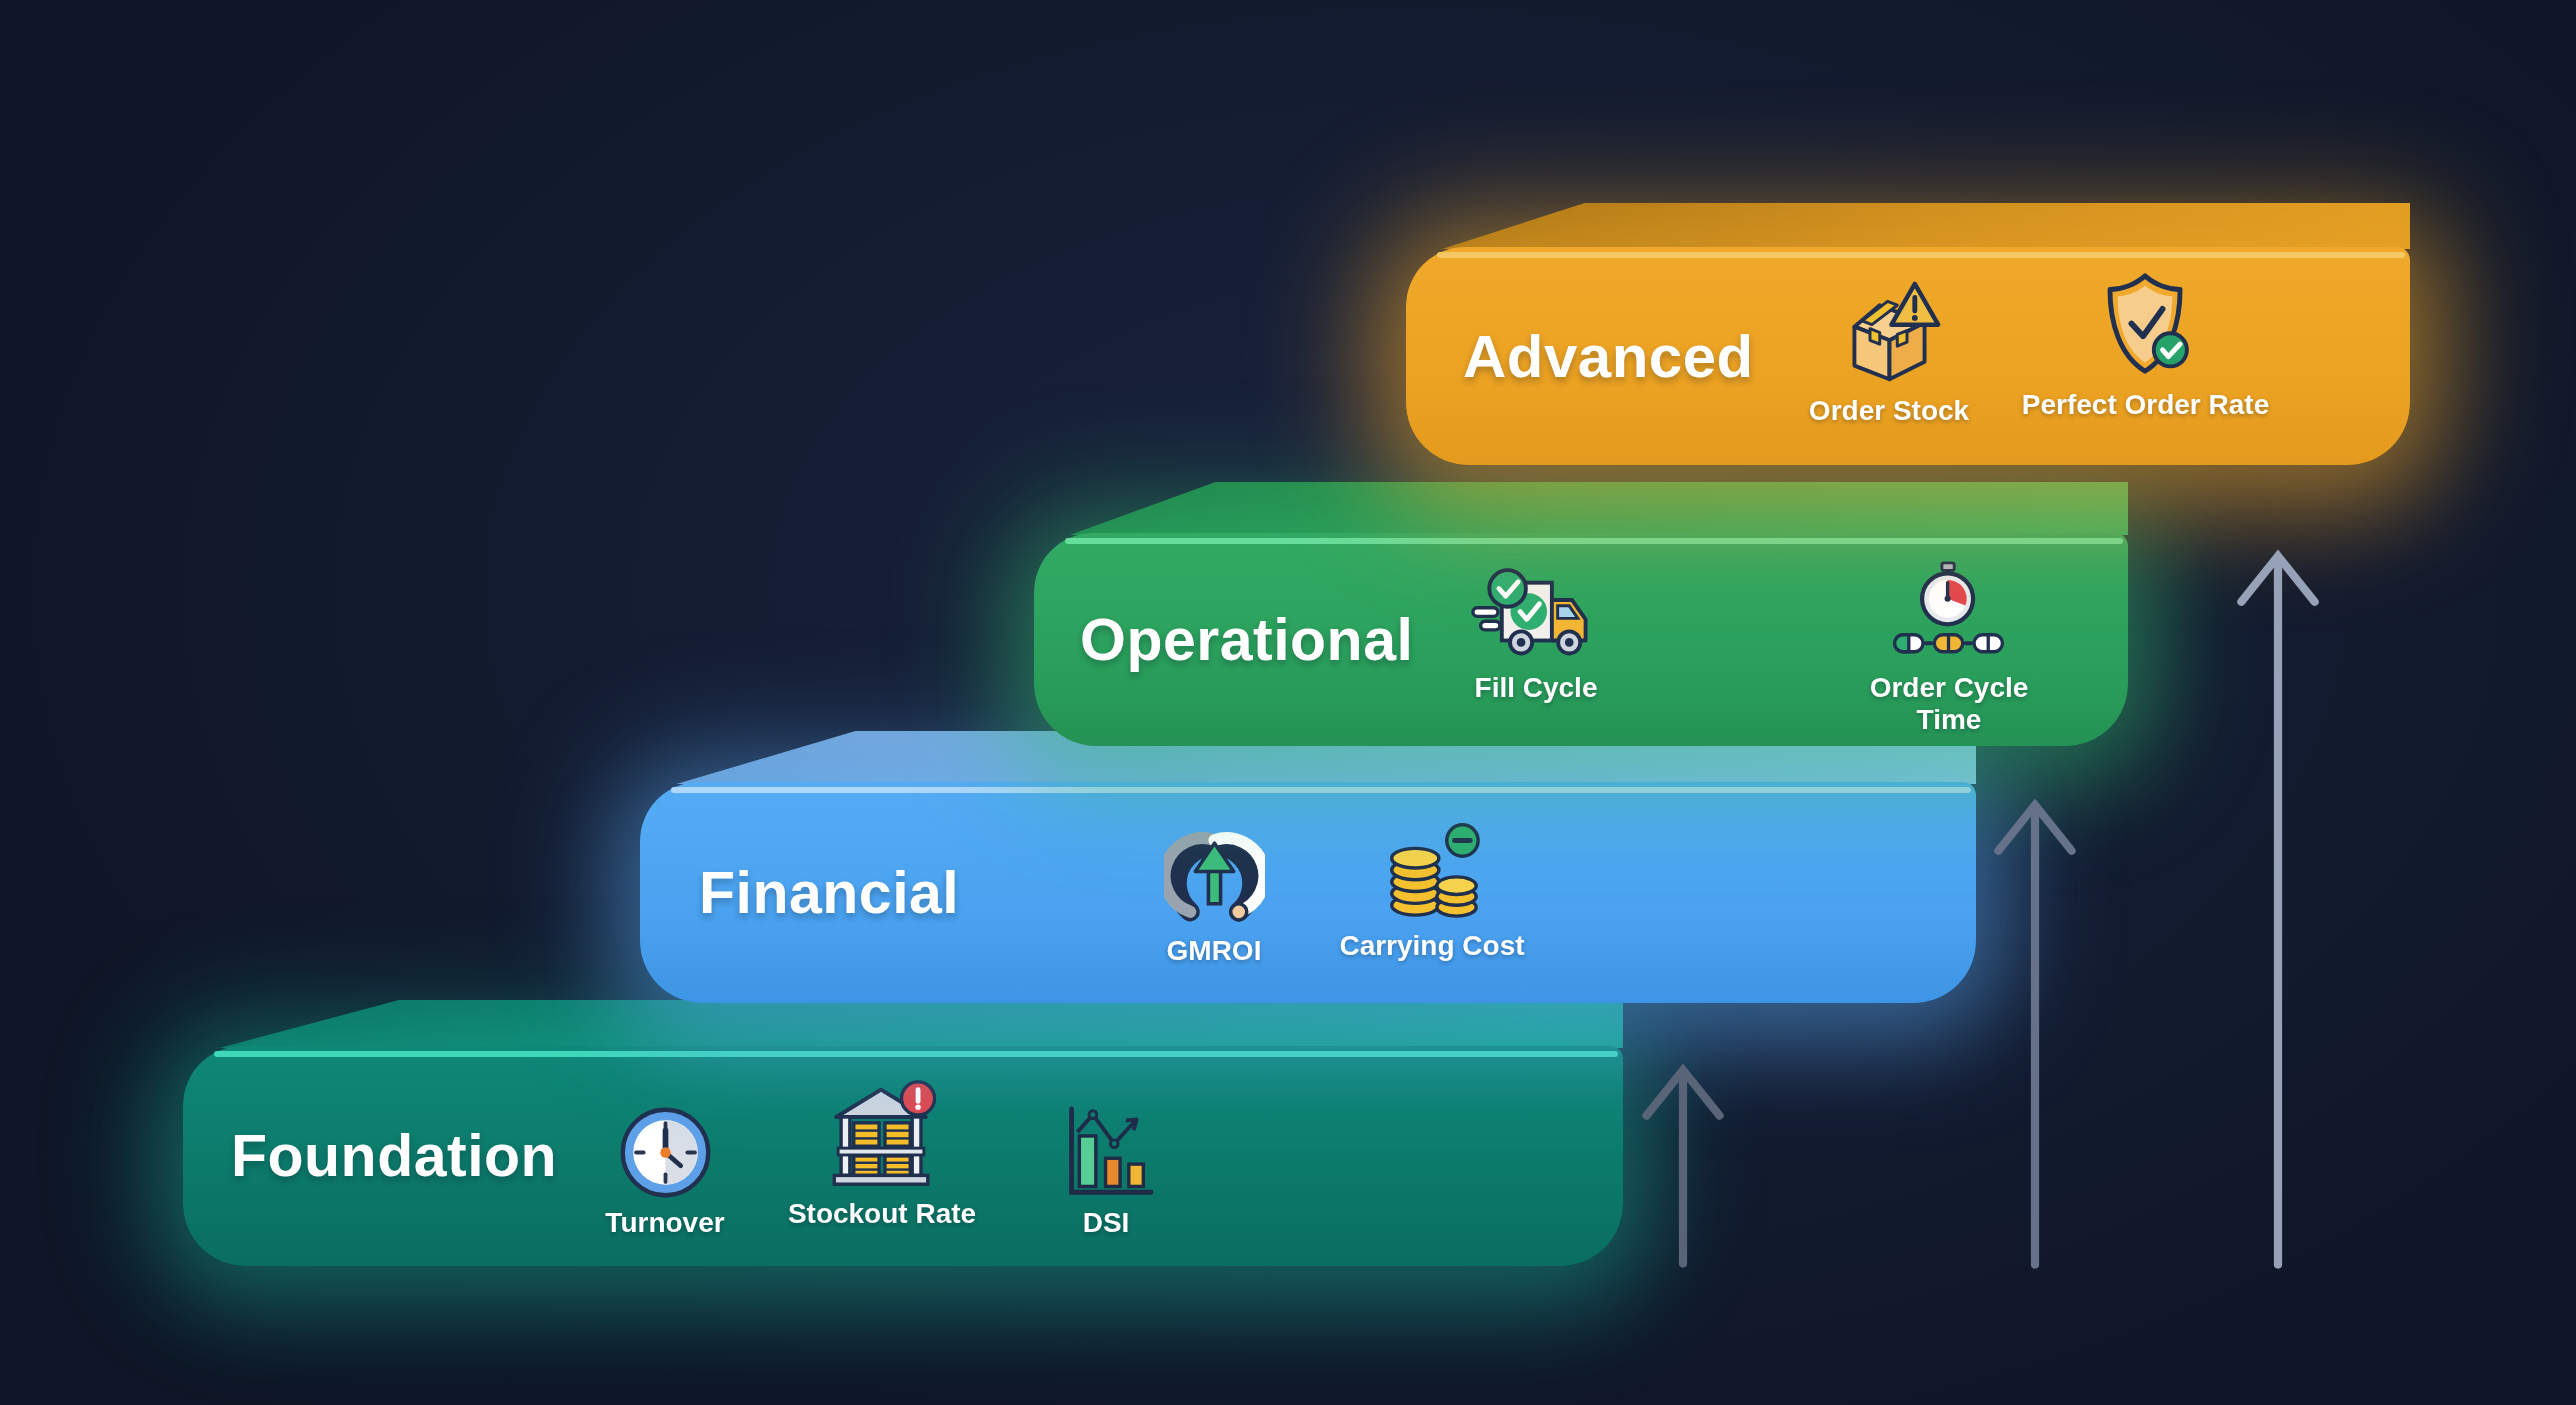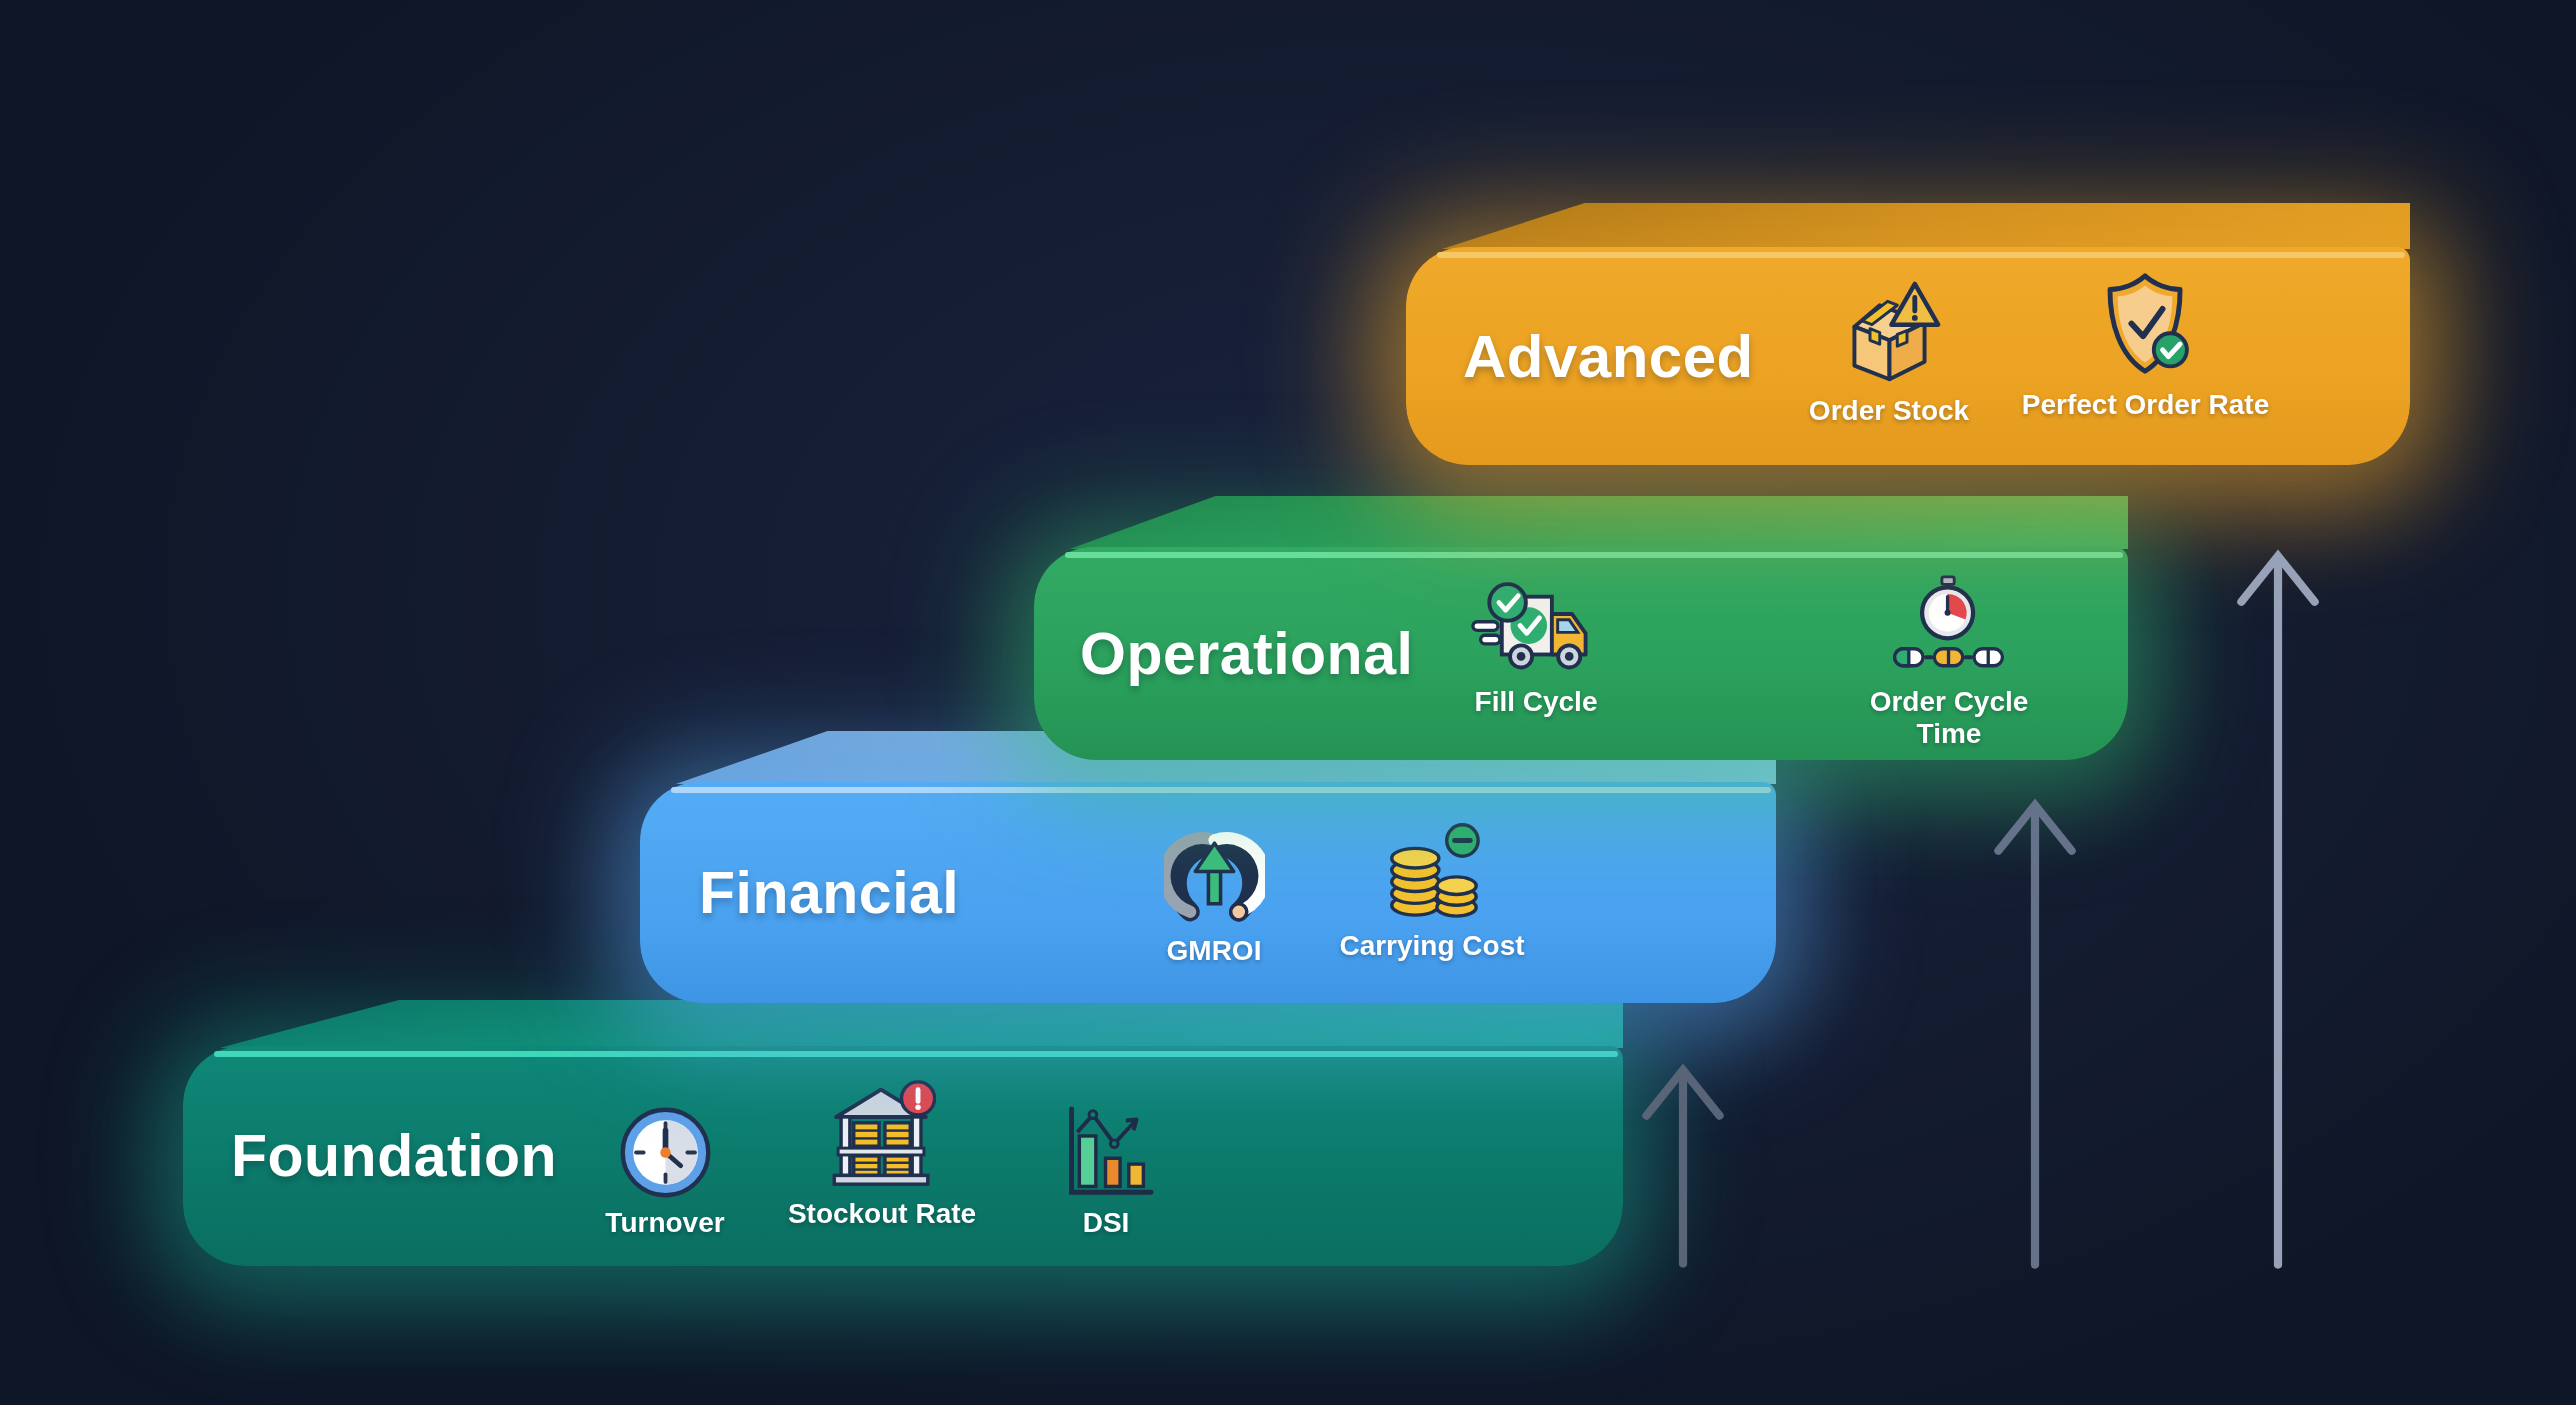--- a/index.html
+++ b/index.html
@@ -32,31 +32,31 @@
   .tier-foundation{left:183px;top:1046px;width:1440px;height:220px;}
   .tier-foundation .wedge{top:-46px;height:48px;
     background:linear-gradient(100deg,#0b6a5e 0%,#11836f 45%,#17977f 100%);
     clip-path:polygon(0 102%,13% 0,100% 0,100% 102%);}
   .tier-foundation .bar{
     background:linear-gradient(180deg,#0f8878 0%,#0c7a6b 55%,#0a6e60 100%);
     box-shadow:0 0 110px 33px rgba(26,197,166,.30),0 20px 82px 20px rgba(26,197,166,.20);}
   .tier-foundation .bar::before{background:#3fd9ba;}
   .tier-foundation .tier-title{font-size:59px;margin-left:48px;}
   
-  .tier-financial{left:640px;top:782px;width:1136px;height:221px;}
+  .tier-financial{left:640px;top:782px;width:1336px;height:221px;}
   .tier-financial .wedge{top:-51px;height:53px;
     background:linear-gradient(100deg,#6f9fd2 0%,#85b5e5 45%,#9dc9f2 100%);
     clip-path:polygon(0 102%,14% 0,100% 0,100% 102%);}
   .tier-financial .bar{
     background:linear-gradient(180deg,#55acf5 0%,#4aa2f0 60%,#3f95e5 100%);
     box-shadow:0 0 110px 33px rgba(92,174,248,.38),0 20px 82px 20px rgba(92,174,248,.22);}
   .tier-financial .bar::before{background:#aed7fb;}
   .tier-financial .tier-title{font-size:59px;margin-left:59px;}
   
-  .tier-operational{left:1034px;top:547px;width:1094px;height:213px;}
+  .tier-operational{left:1034px;top:533px;width:1094px;height:213px;}
   .tier-operational .wedge{top:-51px;height:53px;
     background:linear-gradient(100deg,#1e7d48 0%,#2b9b58 50%,#35ab63 100%);
     clip-path:polygon(0 102%,14% 0,100% 0,100% 102%);}
   .tier-operational .bar{
     background:linear-gradient(180deg,#32aa64 0%,#2aa05c 60%,#249254 100%);
     box-shadow:0 0 110px 33px rgba(52,190,114,.38),0 20px 82px 20px rgba(52,190,114,.22);}
   .tier-operational .bar::before{background:#67dd9c;}
   .tier-operational .tier-title{font-size:59px;margin-left:46px;}
   
   .tier-advanced{left:1406px;top:247px;width:977px;height:218px;padding-left:27px;}

